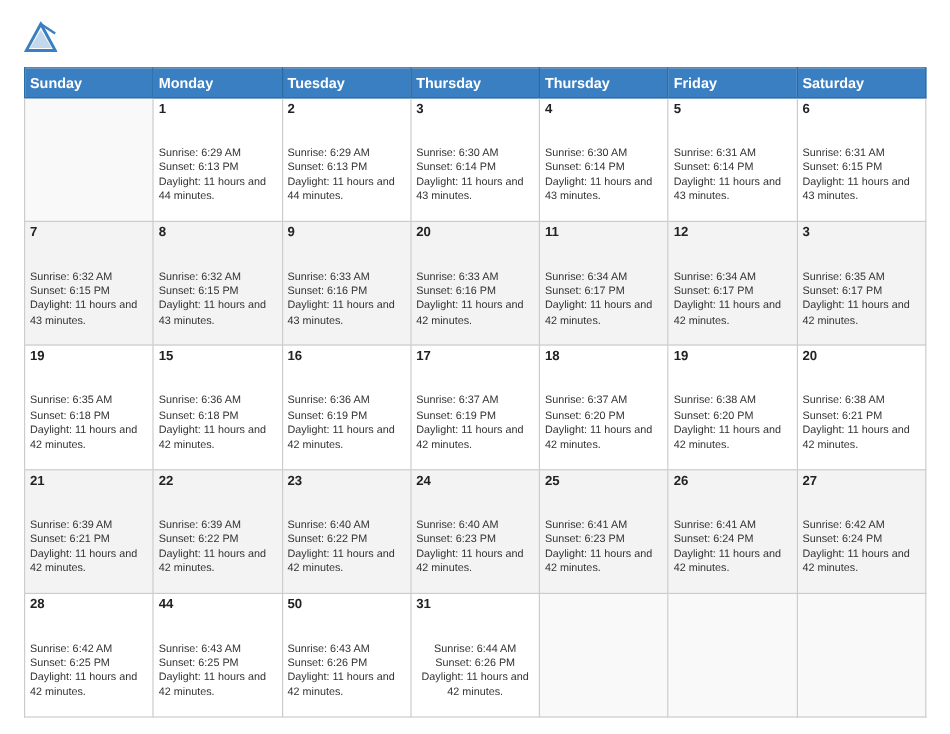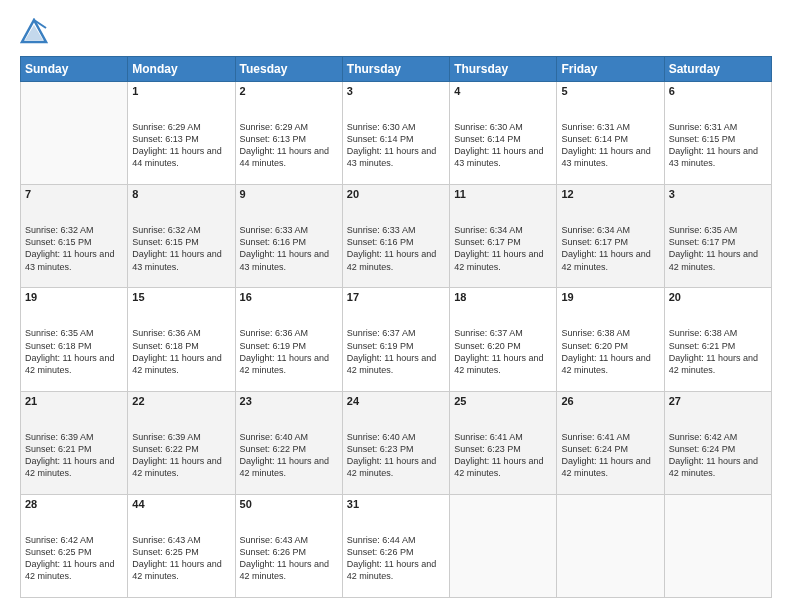--- a/index.html
+++ b/index.html
@@ -324,21 +324,21 @@
 Daylight: 11 hours and 42 minutes.</div>
           </td>
           <td>
             <div class="day-number">50</div>
             <div class="day-info" style="white-space: pre-line;">Sunrise: 6:43 AM
 Sunset: 6:26 PM
 Daylight: 11 hours and 42 minutes.</div>
           </td>
           <td>
             <div class="day-number">31</div>
-            <div class="day-info" style="white-space: pre-line;">Sunrise: 6:44 AM
+            <div class="day-info" style="white-space: pre-line; text-align: center;">Sunrise: 6:44 AM
 Sunset: 6:26 PM
 Daylight: 11 hours and 42 minutes.</div>
           </td>
           <td class="empty-cell"></td>
           <td class="empty-cell"></td>
           <td class="empty-cell"></td>
         </tr>
       </tbody>
   </table>
 </div>

